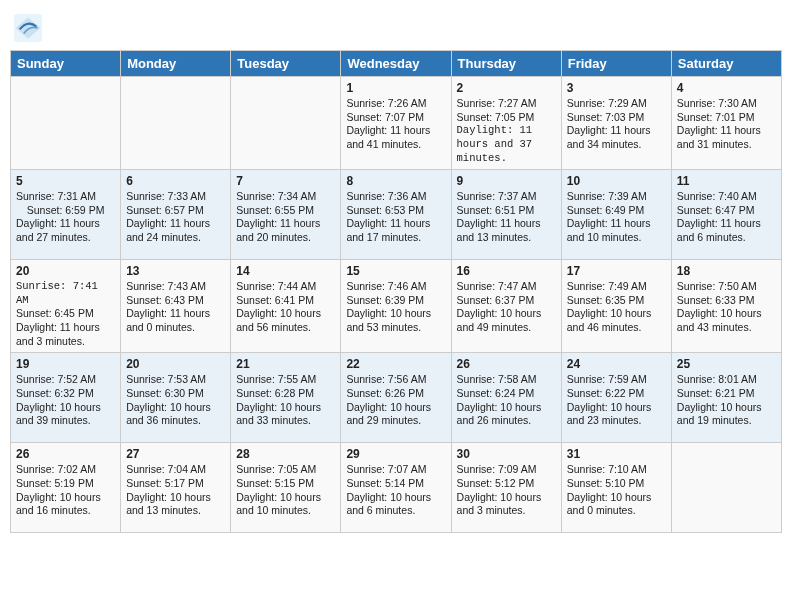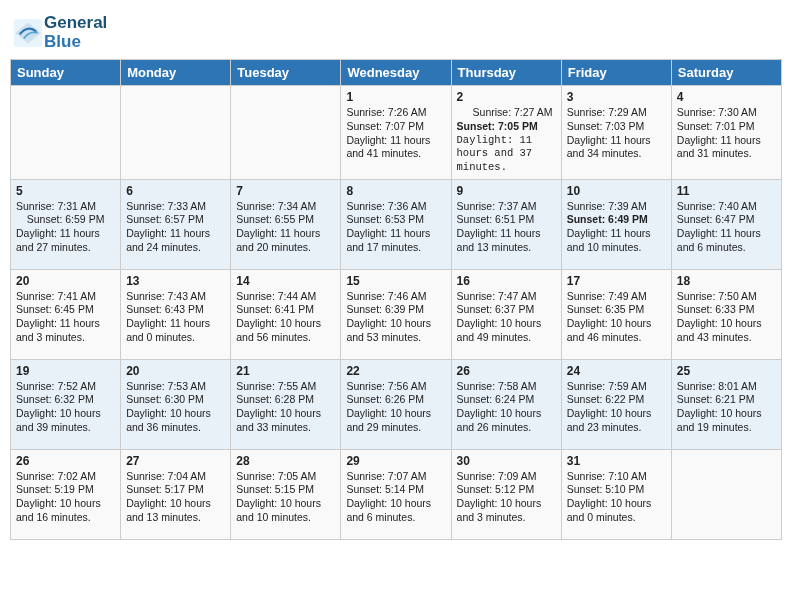--- a/index.html
+++ b/index.html
@@ -81,24 +81,20 @@
 <body>
 
 <div class="header">
   <div class="logo">
     <svg class="logo-icon" viewBox="0 0 40 40">
       <rect x="0" y="0" width="40" height="40" rx="4" fill="#e8f4fb"></rect>
       <polygon points="20,5 38,20 20,35 2,20" fill="#2e75b6" opacity="0.15"></polygon>
       <path d="M8,22 Q20,8 32,18" stroke="#2e75b6" stroke-width="3" fill="none"></path>
       <path d="M14,28 Q22,16 34,20" stroke="#5ba3d0" stroke-width="2.5" fill="none"></path>
     </svg>
-    <div>
-      <div style="font-size:17px;font-weight:bold;color:#1a5276;line-height:1.1;">General</div>
-      <div style="font-size:17px;font-weight:bold;color:#2e75b6;line-height:1.1;">Blue</div>
-    </div>
   </div>
   <div class="title-block">
     <div class="month-title"></div>
     <div class="location"></div>
   </div>
 </div>
 
 <table>
   <thead>
     <tr id="header-row">
@@ -117,22 +113,22 @@
         <td class="empty"></td>
         <td class="empty"></td>
         <td>
           <span class="day-num">1</span>
           <span style="display: block; line-height: 1.3;">Sunrise: 7:26 AM</span>
           <span style="display: block; line-height: 1.3;">Sunset: 7:07 PM</span>
           <span style="display: block; line-height: 1.3;">Daylight: 11 hours and 41 minutes.</span>
         </td>
         <td>
           <span class="day-num">2</span>
-          <span style="display: block; line-height: 1.3; margin-left: 16px;">Sunrise: 7:27 AM</span>
-          <span style="display: block; line-height: 1.3; font-weight: bold;">Sunset: 7:05 PM</span>
+          <span style="display: block; line-height: 1.3;">Sunrise: 7:27 AM</span>
+          <span style="display: block; line-height: 1.3;">Sunset: 7:05 PM</span>
           <span style="display: block; line-height: 1.3; font-family: Liberation Mono, monospace;">Daylight: 11 hours and 37 minutes.</span>
         </td>
         <td>
           <span class="day-num">3</span>
           <span style="display: block; line-height: 1.3;">Sunrise: 7:29 AM</span>
           <span style="display: block; line-height: 1.3;">Sunset: 7:03 PM</span>
           <span style="display: block; line-height: 1.3;">Daylight: 11 hours and 34 minutes.</span>
         </td>
         <td>
           <span class="day-num">4</span>
@@ -168,34 +164,34 @@
         </td>
         <td>
           <span class="day-num">9</span>
           <span style="display: block; line-height: 1.3;">Sunrise: 7:37 AM</span>
           <span style="display: block; line-height: 1.3;">Sunset: 6:51 PM</span>
           <span style="display: block; line-height: 1.3;">Daylight: 11 hours and 13 minutes.</span>
         </td>
         <td>
           <span class="day-num">10</span>
           <span style="display: block; line-height: 1.3;">Sunrise: 7:39 AM</span>
-          <span style="display: block; line-height: 1.3; font-weight: bold;">Sunset: 6:49 PM</span>
+          <span style="display: block; line-height: 1.3;">Sunset: 6:49 PM</span>
           <span style="display: block; line-height: 1.3;">Daylight: 11 hours and 10 minutes.</span>
         </td>
         <td>
           <span class="day-num">11</span>
           <span style="display: block; line-height: 1.3;">Sunrise: 7:40 AM</span>
           <span style="display: block; line-height: 1.3;">Sunset: 6:47 PM</span>
           <span style="display: block; line-height: 1.3;">Daylight: 11 hours and 6 minutes.</span>
         </td>
       </tr>
       <tr>
         <td>
           <span class="day-num">20</span>
-          <span style="display: block; line-height: 1.3;">Sunrise: 7:41 AM</span>
+          <span style="display: block; line-height: 1.3; font-family: Liberation Mono, monospace;">Sunrise: 7:41 AM</span>
           <span style="display: block; line-height: 1.3;">Sunset: 6:45 PM</span>
           <span style="display: block; line-height: 1.3;">Daylight: 11 hours and 3 minutes.</span>
         </td>
         <td>
           <span class="day-num">13</span>
           <span style="display: block; line-height: 1.3;">Sunrise: 7:43 AM</span>
           <span style="display: block; line-height: 1.3;">Sunset: 6:43 PM</span>
           <span style="display: block; line-height: 1.3;">Daylight: 11 hours and 0 minutes.</span>
         </td>
         <td>

